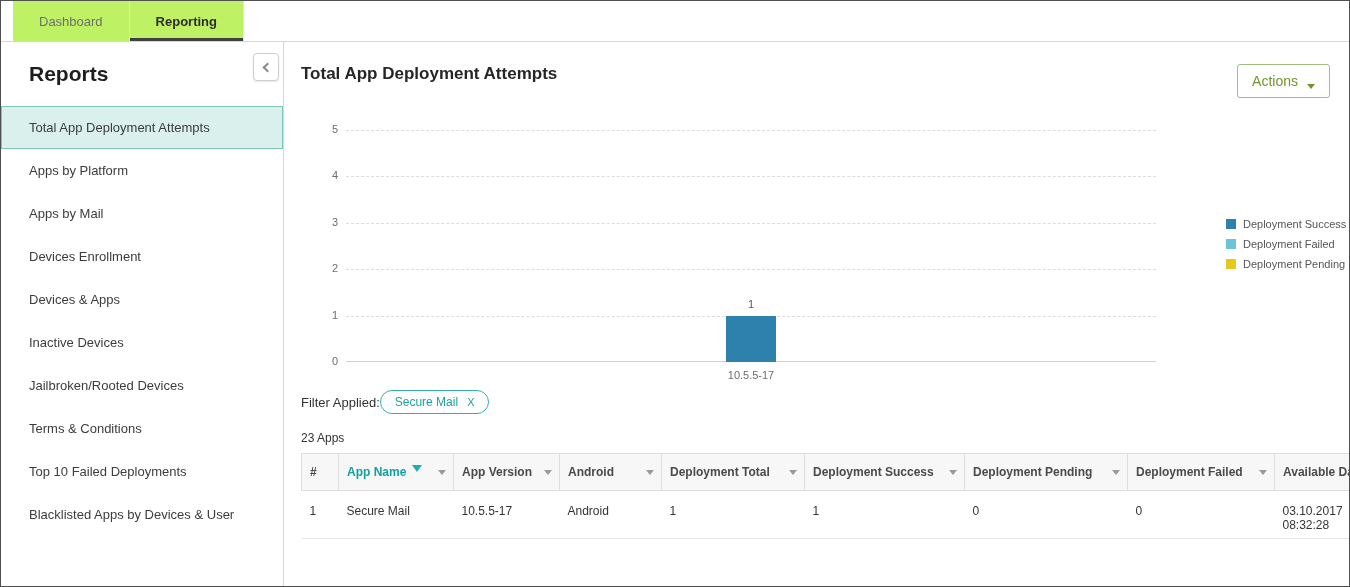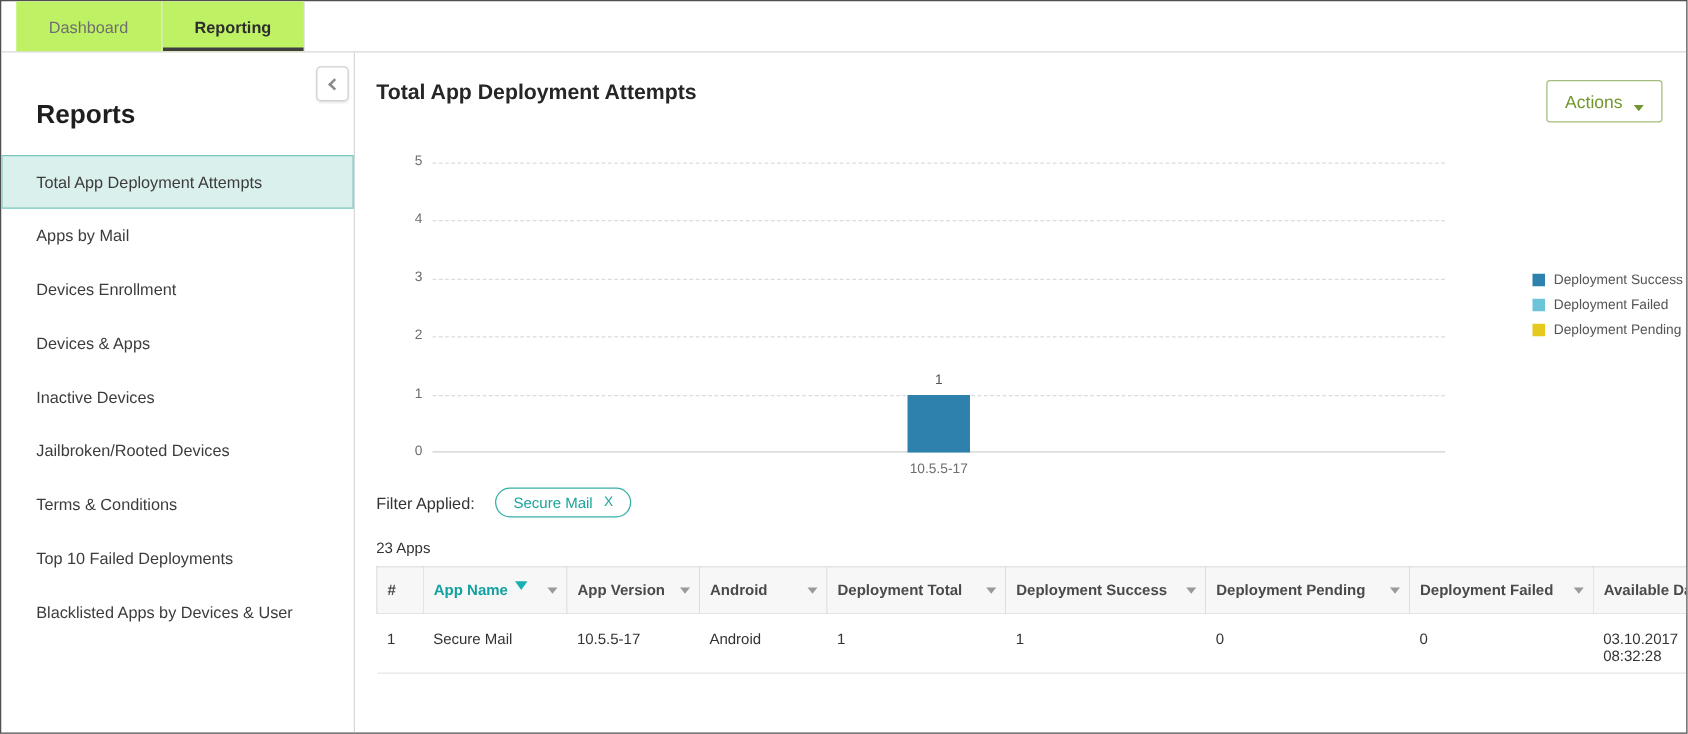--- a/index.html
+++ b/index.html
@@ -9,21 +9,21 @@
 
   
   .tabbar { height:41px; border-bottom:1px solid #d8d8d8; display:flex; align-items:stretch; padding-left:12px; }
   .tab { padding:0 26px; display:flex; align-items:center; font-size:13px; color:#6f6f6f; cursor:pointer; background:#bef264; }
   .tab.active { color:#2d2d2d; font-weight:bold; border-left:1px solid #e3e3e3; border-right:1px solid #e3e3e3;
                 box-shadow:inset 0 -3px 0 #3f3f3f; }
 
   
   .bodyrow { display:flex; height:544px; }
   .sidebar { width:283px; min-width:283px; border-right:1px solid #d8d8d8; position:relative; }
-  .sidebar-title { font-size:21px; font-weight:bold; color:#1e1e1e; margin:38px 0 20px 28px; }
+  .sidebar-title { font-size:21px; font-weight:bold; color:#1e1e1e; margin:20px 0 20px 28px; }
   .side-item { height:43px; line-height:41px; padding-left:27px; font-size:13px; color:#3c3c3c;
                border:1px solid transparent; cursor:pointer; white-space:nowrap; overflow:hidden; }
   .side-item.selected { background:#d9f0ec; border-color:#7cc7bd; }
 
   .collapse-btn { position:absolute; top:11px; right:4px; width:26px; height:28px; border:1px solid #cfcfcf;
                   border-radius:4px; background:#fff; box-shadow:0 1px 2px rgba(0,0,0,.10);
                   display:flex; align-items:center; justify-content:center; cursor:pointer; }
   .chev-left { width:7px; height:7px; border-left:2px solid #8b8b8b; border-bottom:2px solid #8b8b8b;
                transform:rotate(45deg); margin-left:3px; }
 
@@ -43,21 +43,21 @@
   .ylabel { position:absolute; left:-28px; width:20px; text-align:right; font-size:11px; color:#6d6d6d; }
   .bar { position:absolute; left:50%; transform:translateX(-50%); width:50px; bottom:0; }
   .bar-label { position:absolute; left:50%; transform:translateX(-50%); font-size:11px; color:#555; }
   .x-label { position:absolute; left:50%; transform:translateX(-50%); top:239px; font-size:11px; color:#6d6d6d; white-space:nowrap; }
   .legend { margin-left:70px; margin-top:88px; }
   .legend-row { display:flex; align-items:center; gap:7px; margin-bottom:8px; }
   .swatch { width:10px; height:10px; flex:none; }
   .legend-label { font-size:11px; color:#555; white-space:nowrap; }
 
   
-  .filter-row { display:flex; align-items:center; margin-top:28px; gap:16px; }
+  .filter-row { display:flex; align-items:center; margin-top:28px; }
   .filter-label { font-size:13px; color:#333; }
   .chip { display:inline-flex; align-items:center; gap:9px; border:1px solid #35b0a8; border-radius:13px;
           padding:4px 14px; color:#1ba39c; font-size:12px; background:#fff; cursor:default; }
   .chip-x { cursor:pointer; font-size:11px; }
   .apps-count { font-size:12px; color:#333; margin-top:17px; }
 
   
   table { border-collapse:collapse; table-layout:fixed; width:1083px; margin-top:8px; }
   th { background:#f7f7f7; border:1px solid #ddd; font-size:12px; font-weight:bold; color:#4a4a4a;
        text-align:left; padding:0 20px 0 8px; height:37px; position:relative; white-space:nowrap; overflow:hidden; cursor:pointer; }
@@ -85,20 +85,21 @@
 
   <div class="bodyrow">
 
     <div class="sidebar">
       <div class="collapse-btn">
         <span class="chev-left"></span>
       </div>
       <div class="sidebar-title">Reports</div>
 
       <div class="side-item selected">Total App Deployment Attempts</div>
+      <div class="side-item">Apps by Platform</div>
       <div class="side-item">Apps by Mail</div>
       <div class="side-item">Devices Enrollment</div>
       <div class="side-item">Devices &amp; Apps</div>
       <div class="side-item">Inactive Devices</div>
       <div class="side-item">Jailbroken/Rooted Devices</div>
       <div class="side-item">Terms &amp; Conditions</div>
       <div class="side-item">Top 10 Failed Deployments</div>
       <div class="side-item">Blacklisted Apps by Devices &amp; User</div>
     </div>
 

